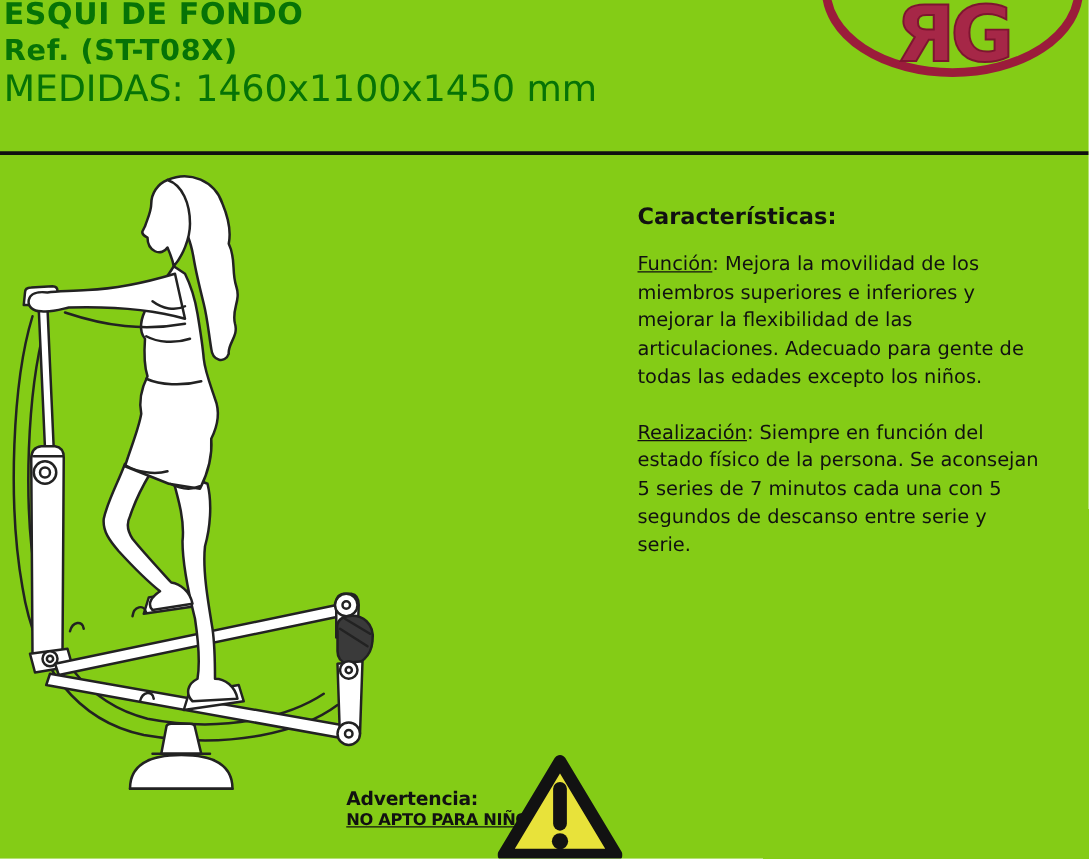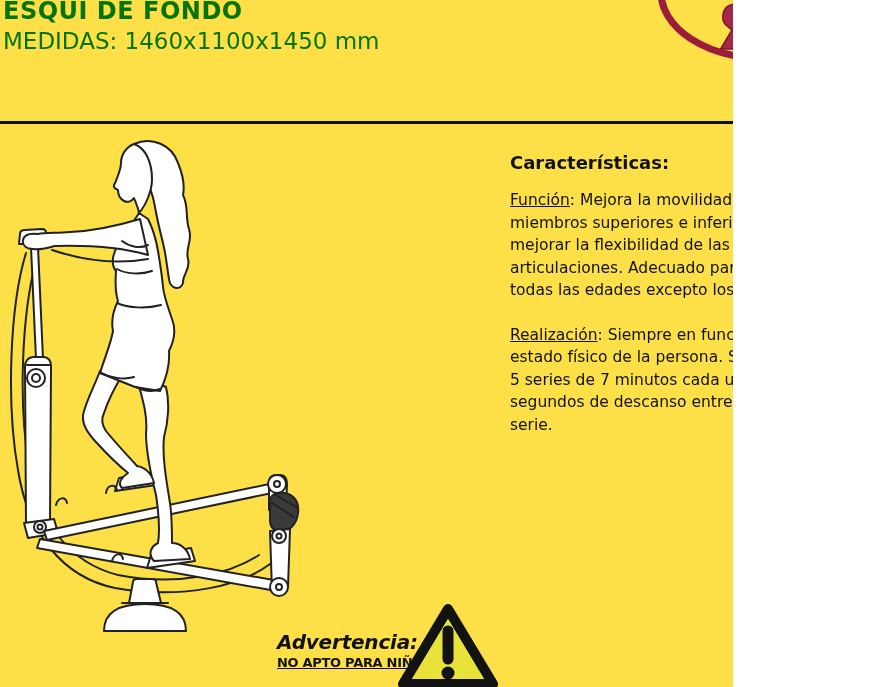--- a/index.html
+++ b/index.html
@@ -1,48 +1,49 @@
 <!DOCTYPE html>
 <html style="--green: #067306;"><head>
 <meta charset="utf-8">
 <style>
   html,body{margin:0;padding:0;background:#fff;}
   .page{
-    position:relative;width:733px;height:687px;background:#fde047;overflow:hidden;
+    position:relative;width:871px;height:687px;background:#84cc16;overflow:hidden;
     font-family:"DejaVu Sans","Liberation Sans",sans-serif;color:#111;
   }
   
   .header-title{position:absolute;left:3px;top:-4px;color:var(--green,#067306);}
   .t1{font-size:24px;font-weight:bold;line-height:30px;letter-spacing:.5px;}
   .t2{font-size:23px;font-weight:bold;line-height:30px;letter-spacing:.5px;}
-  .t3{font-size:23px;font-weight:normal;line-height:30px;}
+  .t3{font-size:29px;font-weight:normal;line-height:30px;}
   .logo{position:absolute;left:652px;top:0;}
   .rule{position:absolute;left:0;top:121px;width:871px;height:3px;background:#101010;}
   
   .illustration{position:absolute;left:0;top:135px;}
   
   .col{position:absolute;left:510px;top:146px;width:338px;}
-  .col h3{margin:5px 0 14px 0;font-size:18px;line-height:24px;font-weight:bold;}
+  .col h3{margin:16px 0 14px 0;font-size:18px;line-height:24px;font-weight:bold;}
   .para{margin:0 12px 22px 0;font-size:15.5px;line-height:22.5px;}
   .lead{text-decoration:underline;}
   
   .advert{position:absolute;left:277px;top:630px;line-height:1.25;}
-  .advert .a1{font-size:20px;font-weight:bold;letter-spacing:-.2px;font-style:italic;}
+  .advert .a1{font-size:15px;font-weight:bold;letter-spacing:-.2px;}
   .advert .a2{font-size:13px;font-weight:bold;text-decoration:underline;letter-spacing:-.3px;}
   .warning{position:absolute;left:398px;top:603px;}
   svg .ln{fill:none;stroke:#222;stroke-width:2;stroke-linecap:round;stroke-linejoin:round;}
   svg .wh{fill:#fff;stroke:#222;stroke-width:2;stroke-linecap:round;stroke-linejoin:round;}
 </style>
 </head>
 <body>
 
 <div class="page">
 
   <div class="header-title">
     <div class="t1">ESQUI DE FONDO</div>
+    <div class="t2">Ref. (ST-T08X)</div>
     <div class="t3">MEDIDAS: 1460x1100x1450 mm</div>
   </div>
 
   <svg class="logo" width="219" height="64" viewBox="0 0 219 64">
     <ellipse cx="110" cy="-8" rx="101" ry="66" fill="none" stroke="#9b1c3b" stroke-width="7"></ellipse>
     <text x="110" y="49" text-anchor="middle" font-family="'DejaVu Sans','Liberation Sans',sans-serif" font-size="62" font-weight="bold" fill="#a62747" stroke="#7e1530" stroke-width="1.6" letter-spacing="-4">ЯG</text>
   </svg>
 
   <div class="rule"></div>
 

